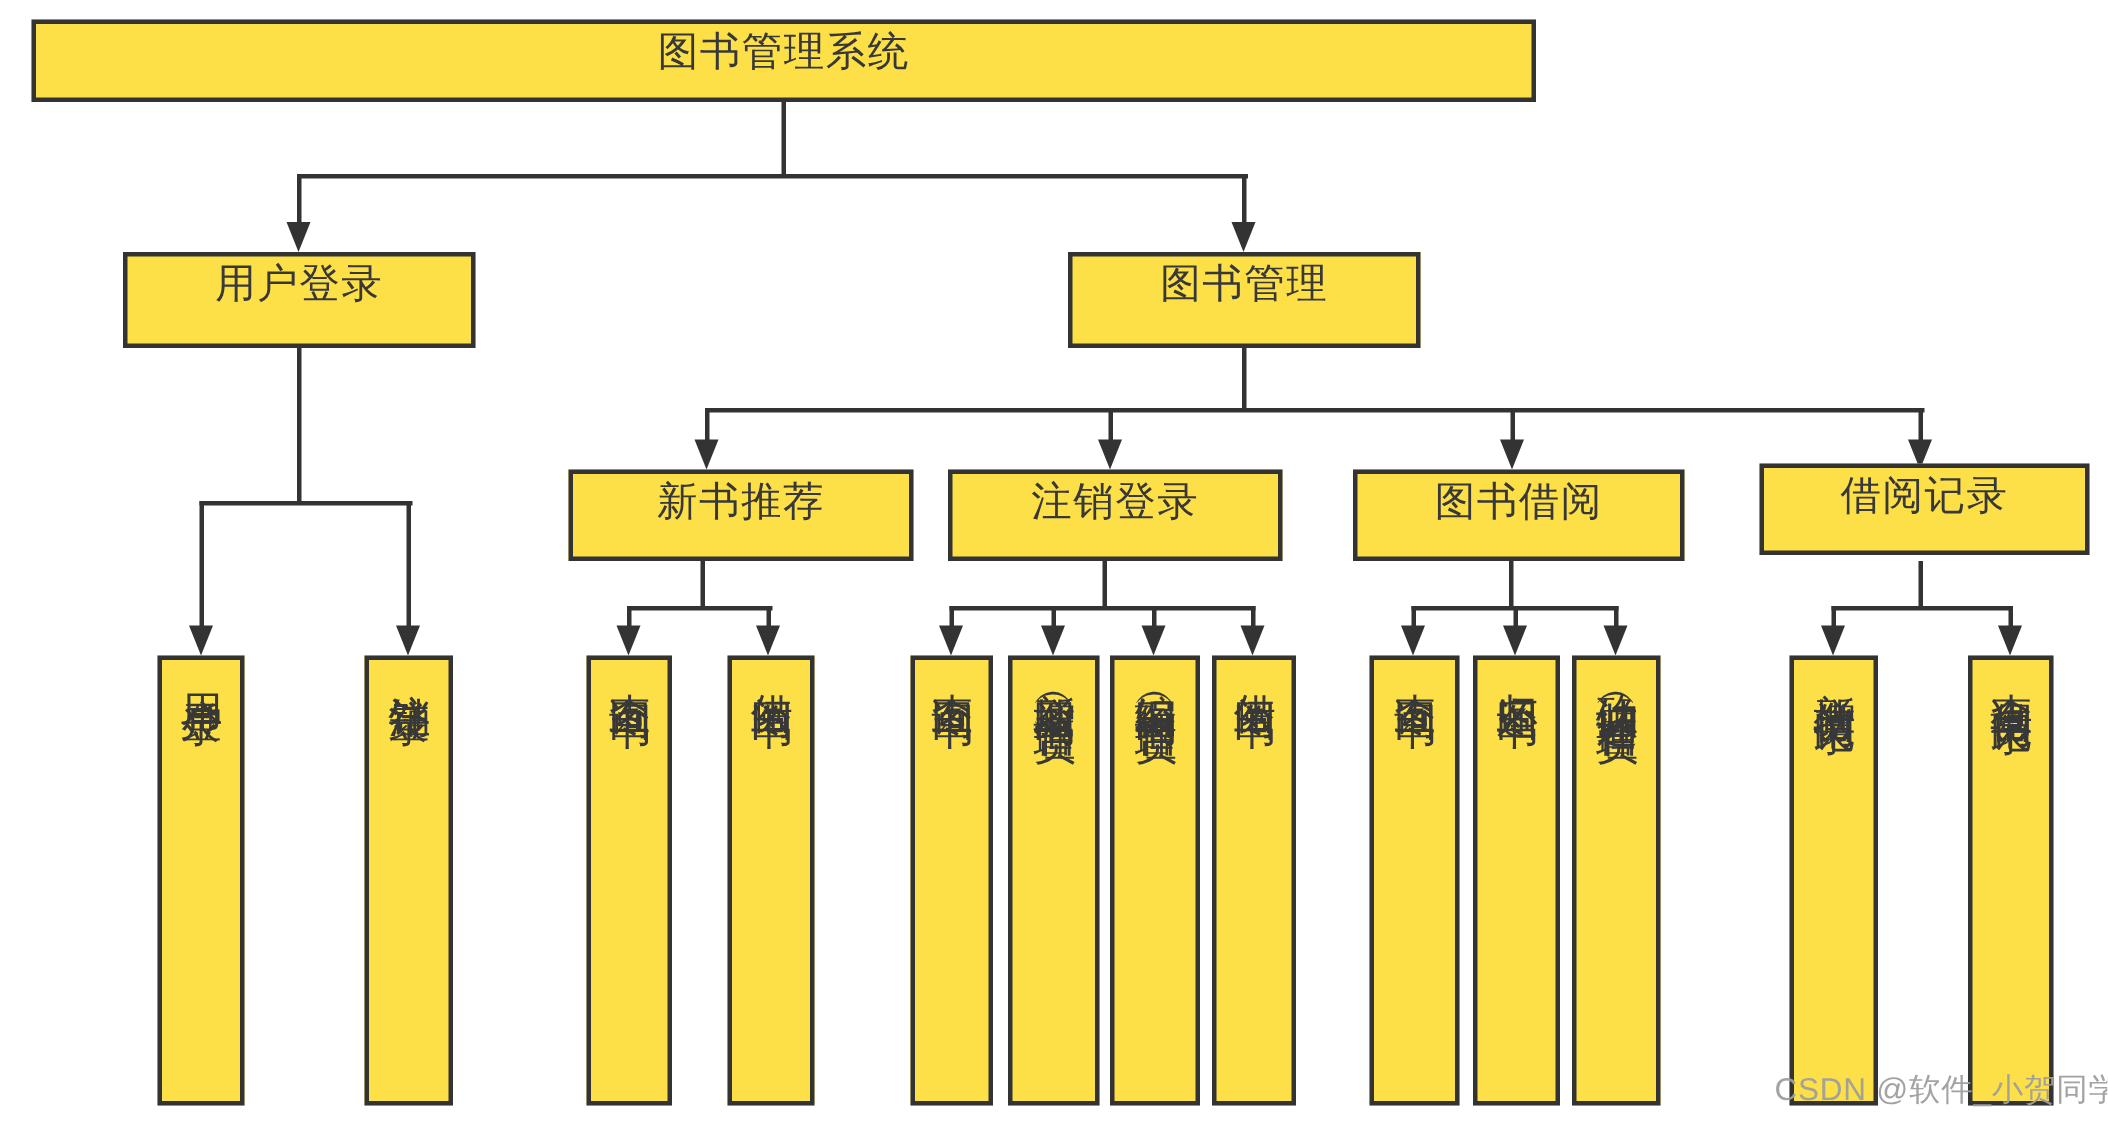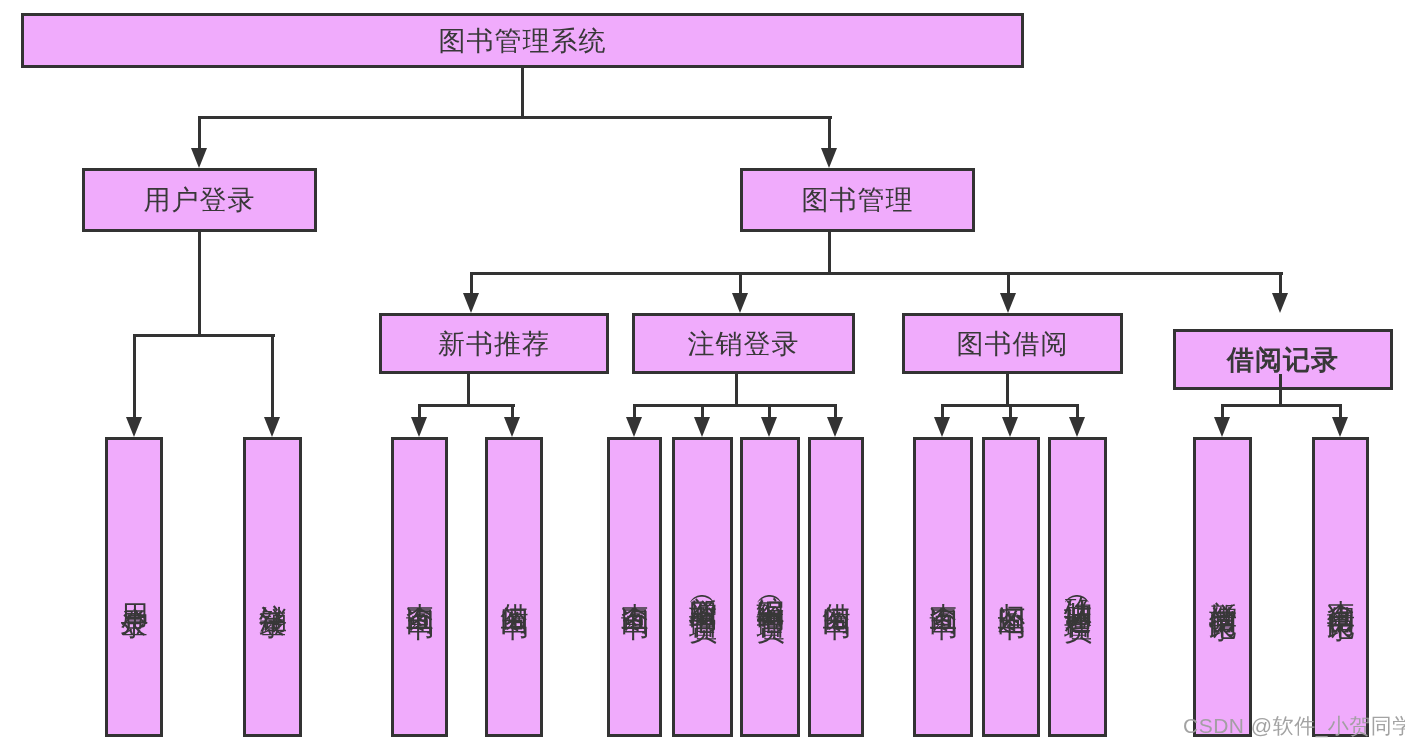--- a/index.html
+++ b/index.html
@@ -7,24 +7,23 @@
     position: relative;
     width: 1405px;
     height: 747px;
     background: #ffffff;
     font-family: "Liberation Sans", "DejaVu Sans", sans-serif;
     overflow: hidden;
   }
   .box {
     position: absolute;
     box-sizing: border-box;
-    background: #f0abfc;
+    background: #fde047;
     border: 3px solid #333333;
     display: flex;
-    align-items: center;
     justify-content: center;
     color: #383838;
   }
   .box.h { font-size: 27px; letter-spacing: 1px; white-space: nowrap; }
   .box.v { font-size: 28px; }
   .box.v .lbl {
     writing-mode: vertical-rl;
     text-orientation: upright;
     letter-spacing: 3px;
     line-height: 1;
@@ -61,21 +60,21 @@
   <div class="line" style="left:521px; top:68px; width:3px; height:50px;"></div>
   <div class="line" style="left:198px; top:116px; width:634px; height:3px;"></div>
   <div class="line" style="left:198px; top:116px; width:3px; height:36px;"></div>
   <div class="line" style="left:828px; top:116px; width:3px; height:36px;"></div>
   <div class="arrow" style="left:191px; top:148px;"></div>
   <div class="arrow" style="left:821px; top:148px;"></div>
 
   <div class="box h" style="left:82px; top:168px; width:235px; height:64px;">
     <span class="lbl">用户登录</span>
   </div>
-  <div class="box h" style="left:712px; top:168px; width:235px; height:64px;margin-left:28px;">
+  <div class="box h" style="left:712px; top:168px; width:235px; height:64px;">
     <span class="lbl">图书管理</span>
   </div>
 
   <div class="line" style="left:198px; top:232px; width:3px; height:104px;"></div>
   <div class="line" style="left:133px; top:334px; width:142px; height:3px;"></div>
   <div class="line" style="left:133px; top:334px; width:3px; height:85px;"></div>
   <div class="line" style="left:271px; top:334px; width:3px; height:85px;"></div>
   <div class="arrow" style="left:126px; top:417px;"></div>
   <div class="arrow" style="left:264px; top:417px;"></div>
 
@@ -92,21 +91,21 @@
 
   <div class="box h" style="left:379px; top:313px; width:230px; height:61px;">
     <span class="lbl">新书推荐</span>
   </div>
   <div class="box h" style="left:632px; top:313px; width:223px; height:61px;">
     <span class="lbl">注销登录</span>
   </div>
   <div class="box h" style="left:902px; top:313px; width:221px; height:61px;">
     <span class="lbl">图书借阅</span>
   </div>
-  <div class="box h" style="left:1173px; top:329px; width:220px; height:61px;font-weight:bold;">
+  <div class="box h" style="left:1173px; top:309px; width:220px; height:61px;">
     <span class="lbl">借阅记录</span>
   </div>
 
   <div class="line" style="left:467px; top:374px; width:3px; height:32px;"></div>
   <div class="line" style="left:418px; top:404px; width:97px; height:3px;"></div>
   <div class="line" style="left:418px; top:404px; width:3px; height:15px;"></div>
   <div class="line" style="left:511px; top:404px; width:3px; height:15px;"></div>
   <div class="arrow" style="left:411px; top:417px;"></div>
   <div class="arrow" style="left:504px; top:417px;"></div>
 

